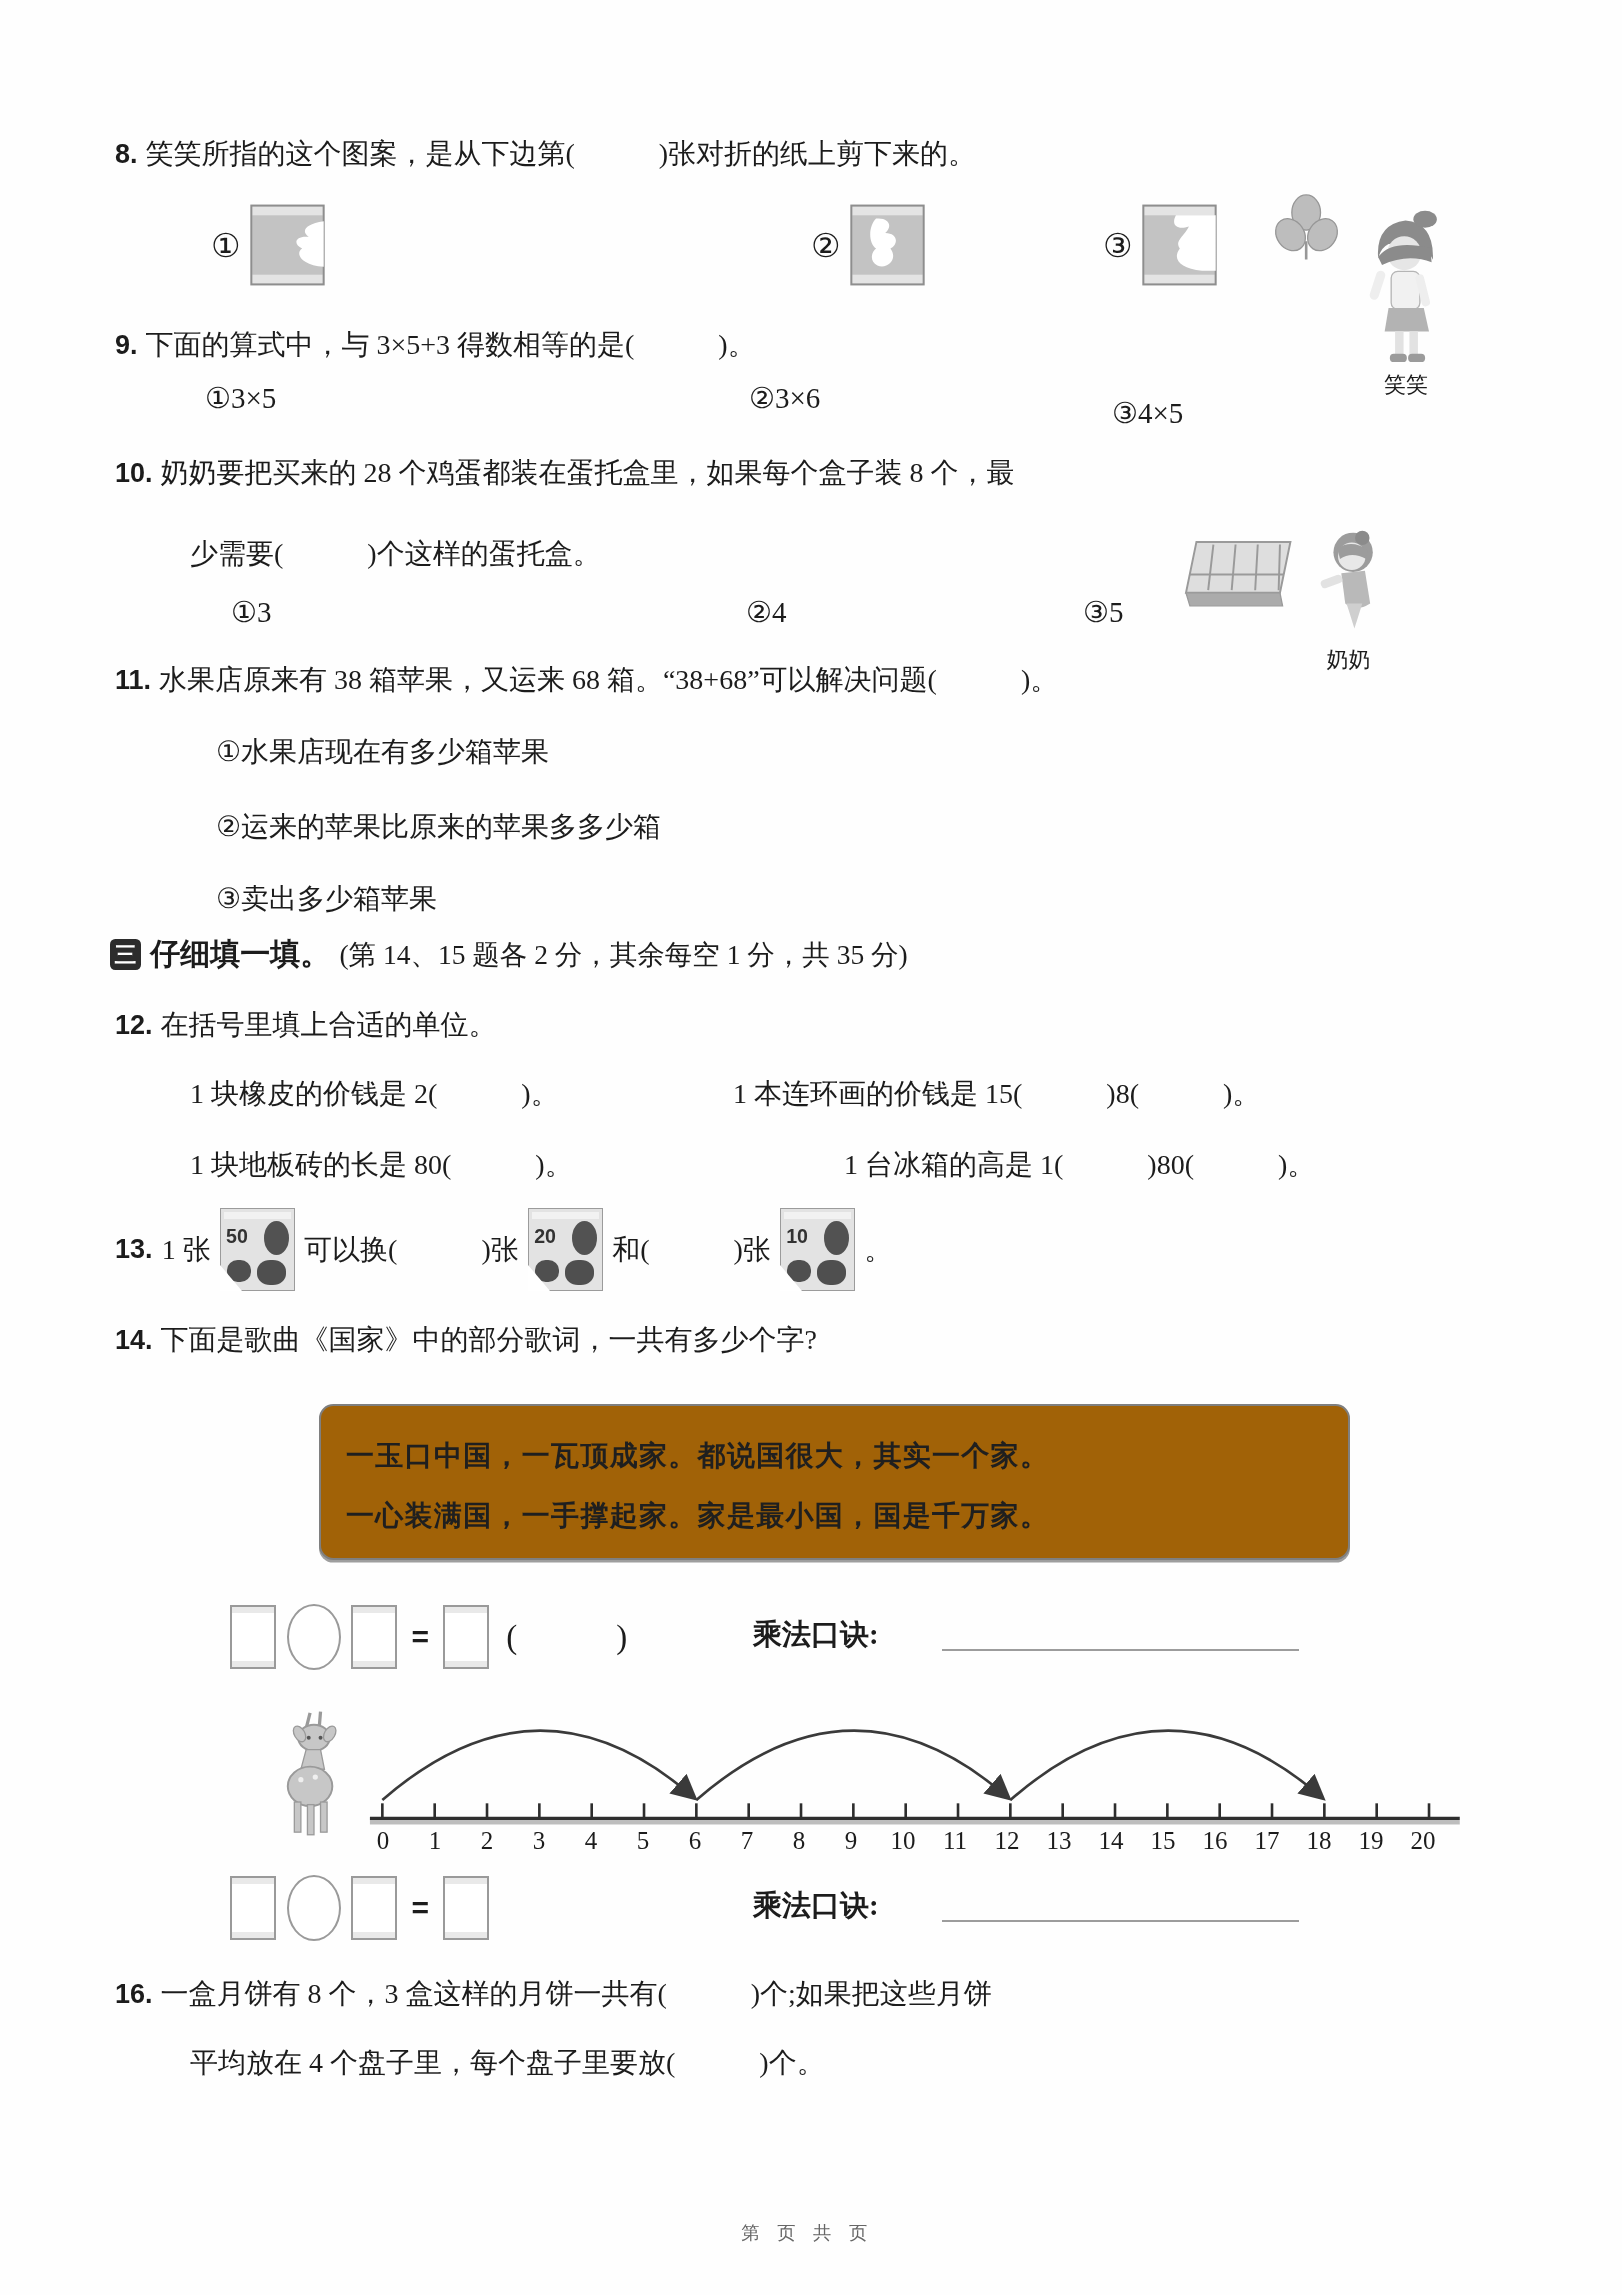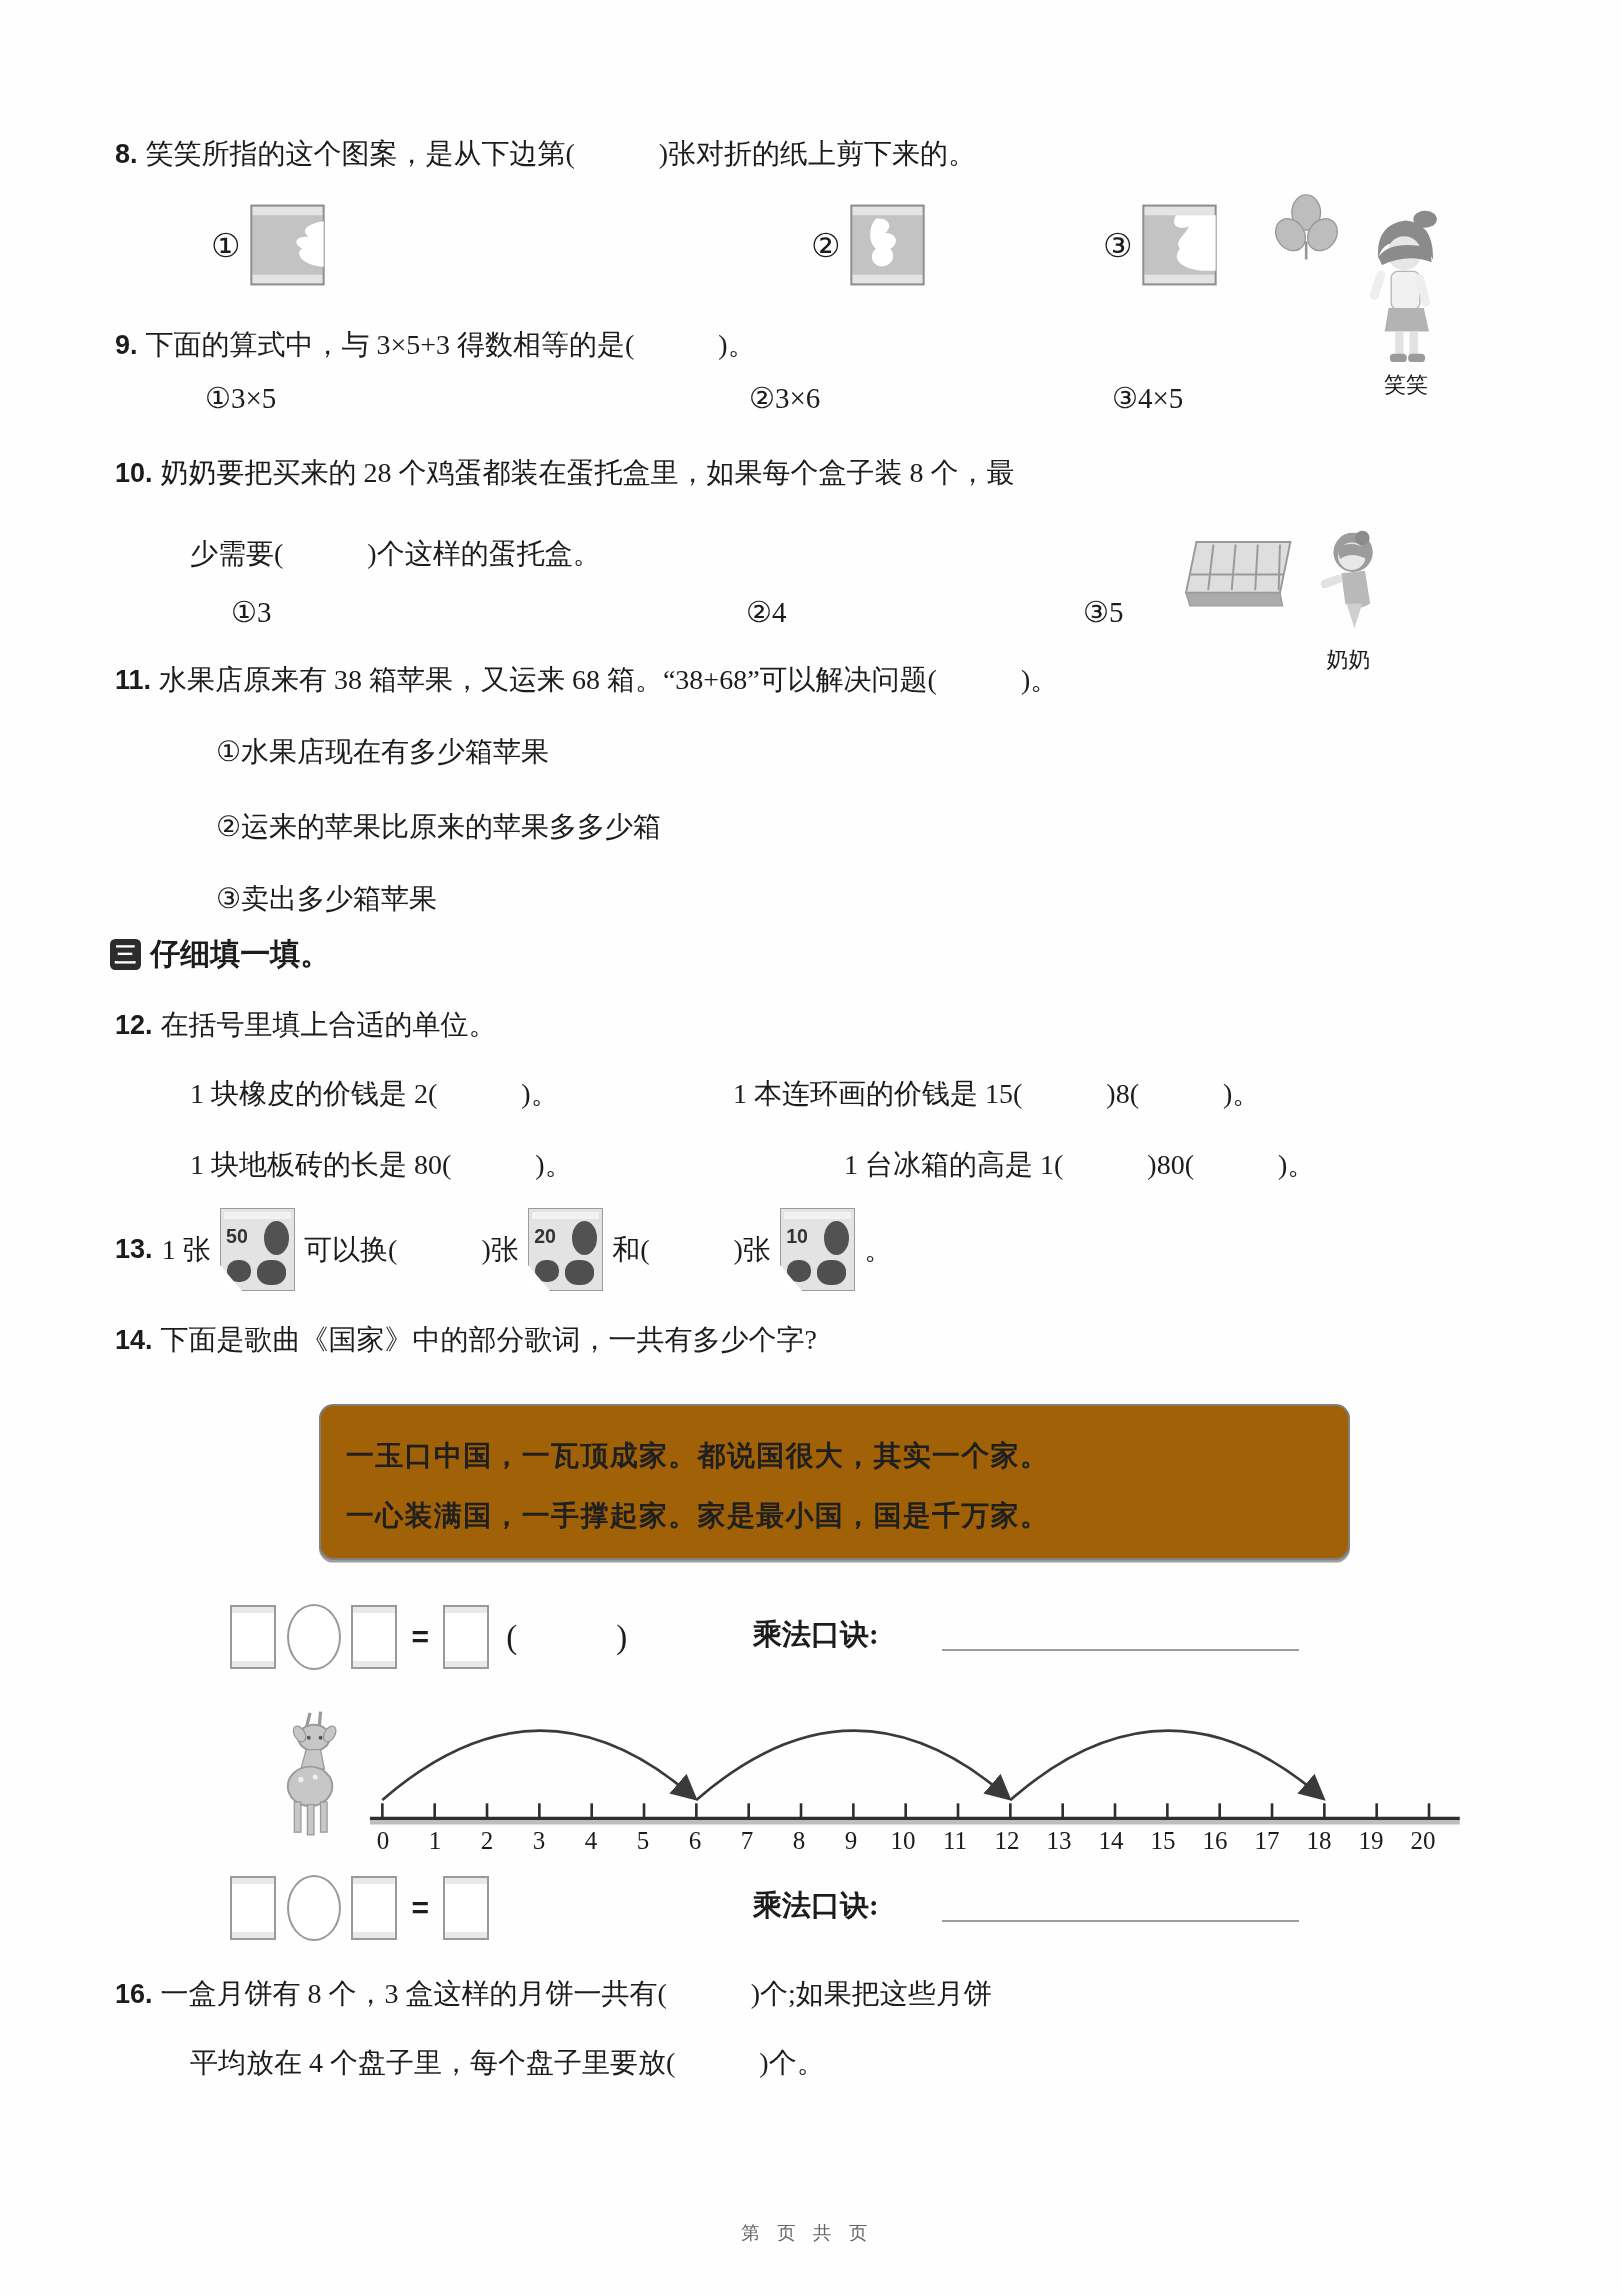--- a/index.html
+++ b/index.html
@@ -117,21 +117,21 @@
     </svg>
   </span>
   <div class="abs small-label" style="left:1365px;top:370px;width:82px;">笑笑</div>
 
   <div class="abs row" style="left:115px;top:325px;">
     <span class="qnum">9.</span>
     <span class="t">下面的算式中，与 3×5+3 得数相等的是(　　　)。</span>
   </div>
   <span class="abs opt" style="left:205px;top:381px;">①3×5</span>
   <span class="abs opt" style="left:749px;top:381px;">②3×6</span>
-  <span class="abs opt" style="left:1112px;top:381px;">③4×5</span>
+  <span class="abs opt" style="left:1112px;top:396px;">③4×5</span>
 
   <div class="abs row" style="left:115px;top:453px;">
     <span class="qnum">10.</span>
     <span class="t">奶奶要把买来的 28 个鸡蛋都装在蛋托盒里，如果每个盒子装 8 个，最</span>
   </div>
   <span class="abs t" style="left:190px;top:534px;">少需要(　　　)个这样的蛋托盒。</span>
   <span class="abs opt" style="left:231px;top:595px;">①3</span>
   <span class="abs opt" style="left:746px;top:595px;">②4</span>
   <span class="abs opt" style="left:1083px;top:595px;">③5</span>
 
@@ -160,20 +160,21 @@
     <span class="qnum">11.</span>
     <span class="t">水果店原来有 38 箱苹果，又运来 68 箱。“38+68”可以解决问题(　　　)。</span>
   </div>
   <span class="abs t" style="left:216px;top:732px;">①水果店现在有多少箱苹果</span>
   <span class="abs t" style="left:216px;top:807px;">②运来的苹果比原来的苹果多多少箱</span>
   <span class="abs t" style="left:216px;top:879px;">③卖出多少箱苹果</span>
 
   <div class="abs sechead" style="left:110px;top:934px;">
     <span class="secmark">三</span>
     <span class="sectitle">仔细填一填。</span>
+    <span class="secnote">(第 14、15 题各 2 分，其余每空 1 分，共 35 分)</span>
   </div>
 
   <div class="abs row" style="left:115px;top:1005px;">
     <span class="qnum">12.</span>
     <span class="t">在括号里填上合适的单位。</span>
   </div>
   <span class="abs t" style="left:190px;top:1074px;">1 块橡皮的价钱是 2(　　　)。</span>
   <span class="abs t" style="left:733px;top:1074px;">1 本连环画的价钱是 15(　　　)8(　　　)。</span>
   <span class="abs t" style="left:190px;top:1145px;">1 块地板砖的长是 80(　　　)。</span>
   <span class="abs t" style="left:844px;top:1145px;">1 台冰箱的高是 1(　　　)80(　　　)。</span>

